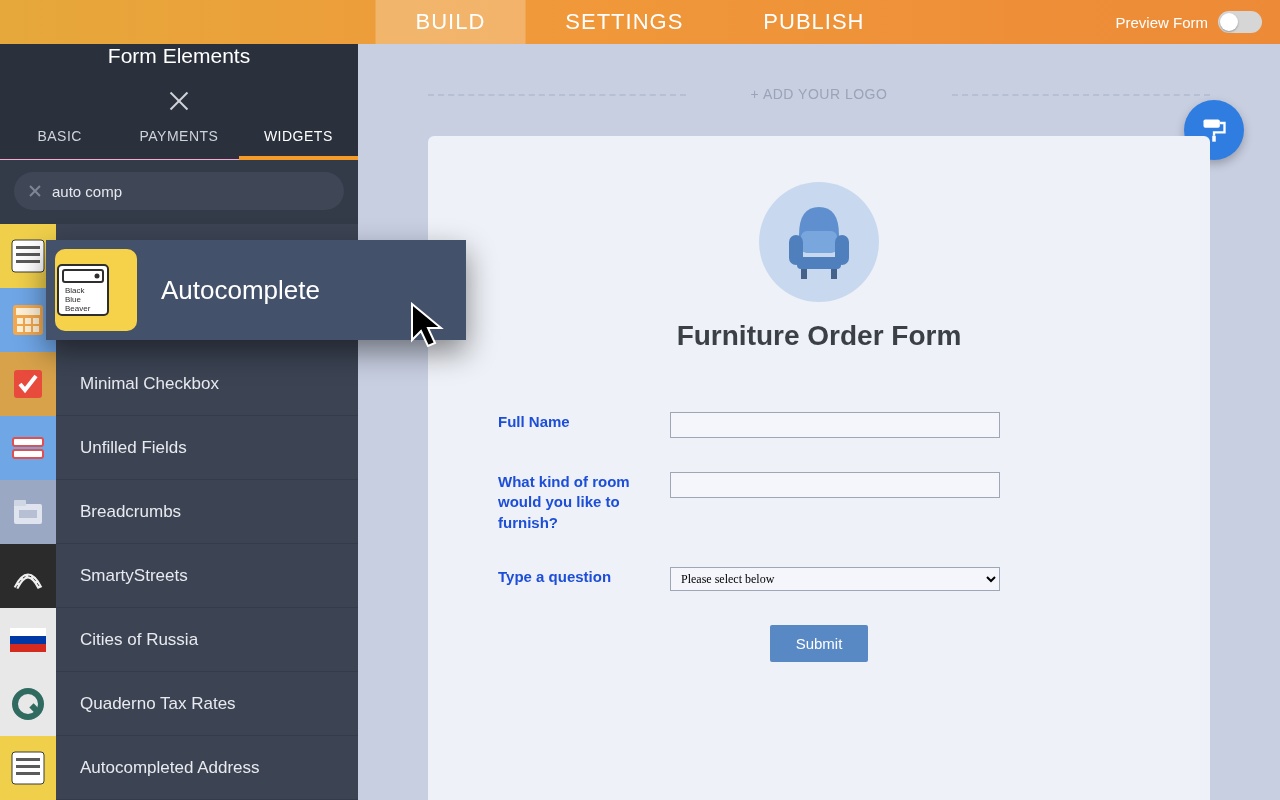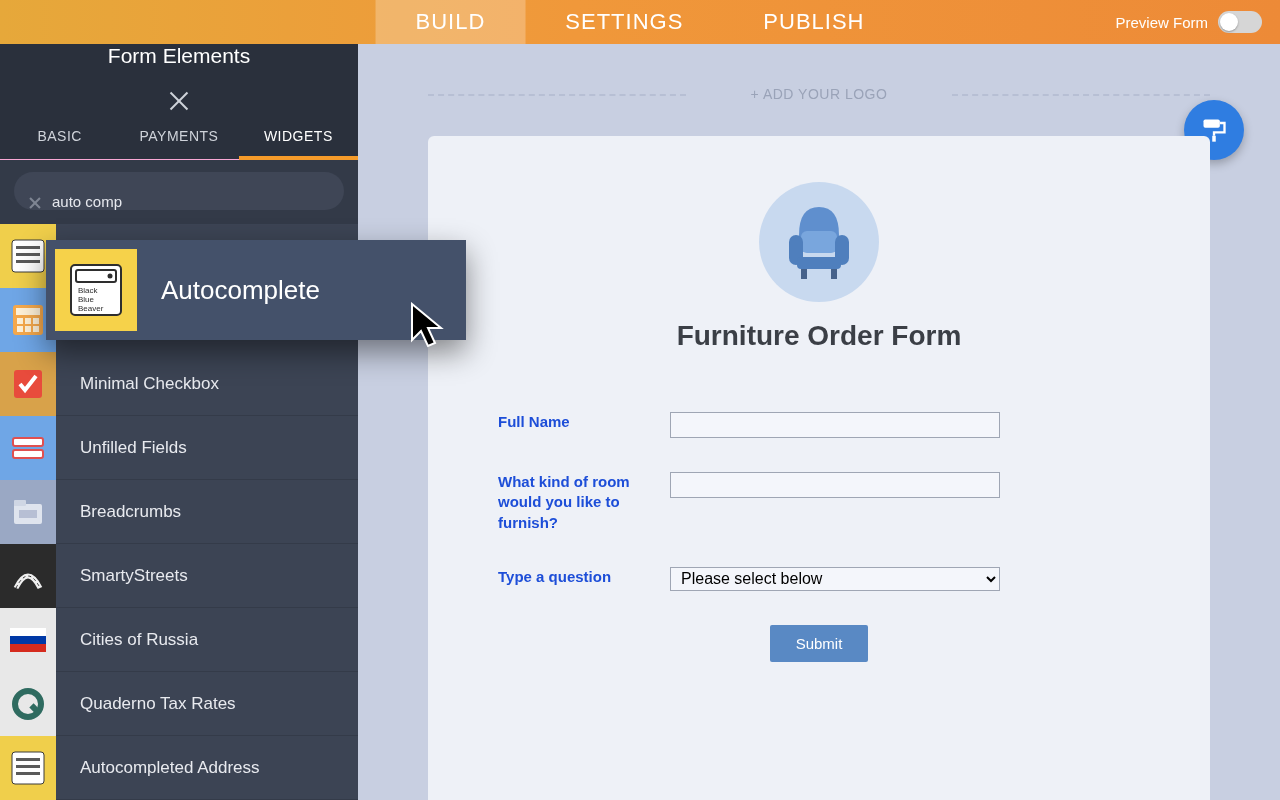--- a/index.html
+++ b/index.html
@@ -30,59 +30,59 @@
   .close-x::before, .close-x::after { content:""; position:absolute; left:10px; top:-1px; width:2px; height:24px; background:#cfd3da; }
   .close-x::before { transform:rotate(45deg); }
   .close-x::after { transform:rotate(-45deg); }
 
   .side-tabs { display:flex; height:48px; border-bottom:1px solid #f9a8d4; background:#2a303c; }
   .side-tabs .stab { flex:1; display:flex; align-items:center; justify-content:center; font-size:14px; letter-spacing:0.5px; color:#cfd3da; cursor:pointer; position:relative; }
   .side-tabs .stab.active { color:#fff; }
   .side-tabs .stab.active::after { content:""; position:absolute; left:0; right:0; bottom:-1px; height:4px; background:#f59b2a; }
 
   .search-wrap { padding:12px 14px; }
-  .search { display:flex; align-items:flex-end; height:38px; border-radius:19px; background:#3f4656; padding:0 14px; gap:10px; }
+  .search { display:flex; align-items:center; height:38px; border-radius:19px; background:#3f4656; padding:0 14px; gap:10px; }
   .search .clear { width:14px; height:14px; position:relative; opacity:0.6; }
   .search .clear::before,.search .clear::after{content:"";position:absolute;left:6px;top:0;width:2px;height:14px;background:#aab0bc;}
   .search .clear::before{transform:rotate(45deg);} .search .clear::after{transform:rotate(-45deg);}
   .search input { flex:1; background:transparent; border:none; outline:none; color:#e6e8ee; font-size:15px; }
 
   .strip { position:absolute; left:0; top:180px; width:56px; bottom:0; }
   .strip .tile { width:56px; height:64px; display:flex; align-items:center; justify-content:center; }
   .tile svg { display:block; }
 
   .wlist { position:absolute; left:56px; top:180px; right:0; bottom:0; background:#3c4454; }
   .witem { height:64px; display:flex; align-items:center; padding:0 24px; color:#e8eaef; font-size:17px; border-bottom:1px solid rgba(0,0,0,0.12); cursor:pointer; }
 
   
   .drag-card {
     position:absolute; left:46px; top:240px; width:420px; height:100px; background:#44516a;
     box-shadow: 0 12px 28px rgba(0,0,0,0.45); display:flex; align-items:center; z-index:50;
   }
-  .drag-thumb { width:82px; height:82px; margin:0 24px 0 9px; background:#f6d24a; border-radius:0; display:flex; align-items:center; justify-content:center; }
+  .drag-thumb { width:82px; height:82px; margin:0 24px 0 9px; background:#f6d24a; border-radius:10px; display:flex; align-items:center; }
   .drag-card .dlabel { color:#fff; font-size:26px; }
   .cursor-svg { position:absolute; left:408px; top:302px; z-index:60; }
 
   
   .canvas { position:absolute; left:358px; top:44px; right:0; bottom:0; background:#c8cfe1; }
   .logo-line { position:absolute; left:70px; right:70px; top:42px; text-align:center; color:#9aa3b8; font-size:14px; letter-spacing:0.5px; }
   .logo-line::before, .logo-line::after {
     content:""; border-top:2px dashed #b7bfd4; position:absolute; top:50%; width:33%;
   }
   .logo-line::before{ left:0; } .logo-line::after{ right:0; }
 
   .brush-btn { position:absolute; right:36px; top:56px; width:60px; height:60px; border-radius:50%; background:#2f7de1; box-shadow:0 4px 10px rgba(0,0,0,0.25); display:flex; align-items:center; justify-content:center; cursor:pointer; }
 
   .form-card { position:absolute; left:70px; right:70px; top:92px; bottom:0; background:#eef1f7; border-radius:6px 6px 0 0; padding:46px 70px 0; }
   .chair-circle { width:120px; height:120px; border-radius:50%; background:#c8d9ef; margin:0 auto 18px; display:flex; align-items:center; justify-content:center; }
   .form-title { text-align:center; font-size:28px; font-weight:700; color:#3b3f46; margin-bottom:60px; }
   .frow { display:flex; align-items:flex-start; margin-bottom:34px; }
   .flabel { width:172px; font-size:15px; font-weight:700; color:#1d4ed8; line-height:1.35; padding-right:16px; }
   .finput { flex:0 0 330px; }
-  .finput input, .finput select { width:100%; height:26px; border:1px solid #9fa6b4; background:#f4f6fb; font-size:16px; padding:0 6px; }
+  .finput input, .finput select { width:100%; height:26px; border:1px solid #9fa6b4; background:#f4f6fb; font-size:12px; padding:0 6px;font-family:Liberation Serif, serif; }
   .finput select { height:24px; }
   .submit-row { text-align:center; margin-top:26px; }
   .submit-btn { display:inline-block; background:#5989c4; color:#fff; border:none; padding:10px 26px; font-size:15px; border-radius:2px; cursor:pointer; }
 </style>
 </head>
 <body>
 
 <div class="topbar">
   <div class="topnav">
     <div class="tab active">

